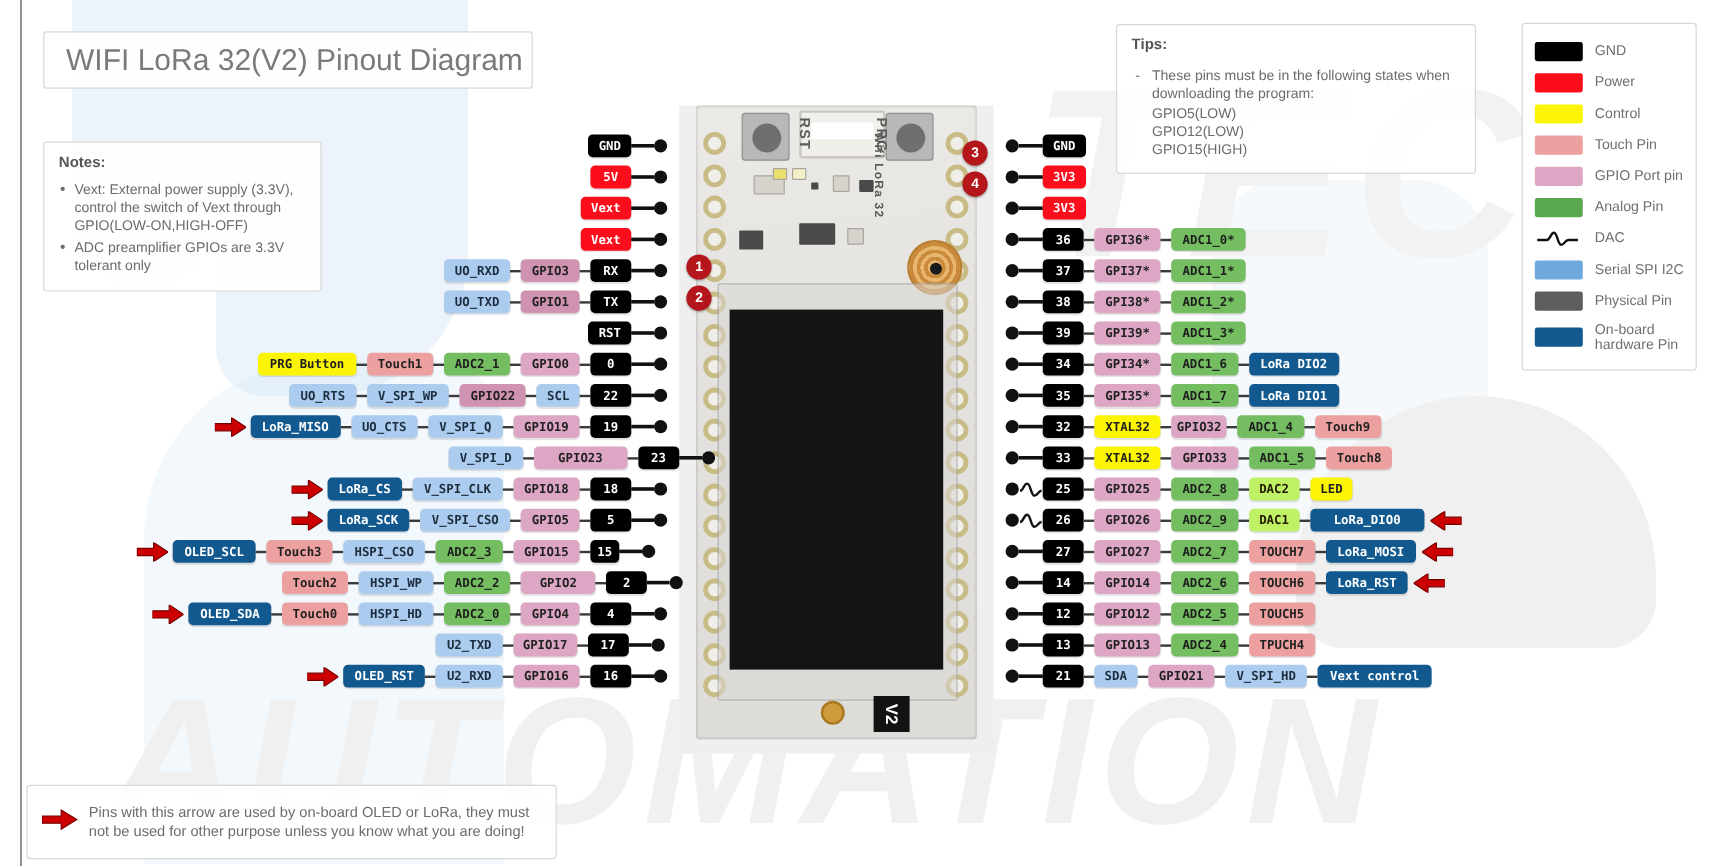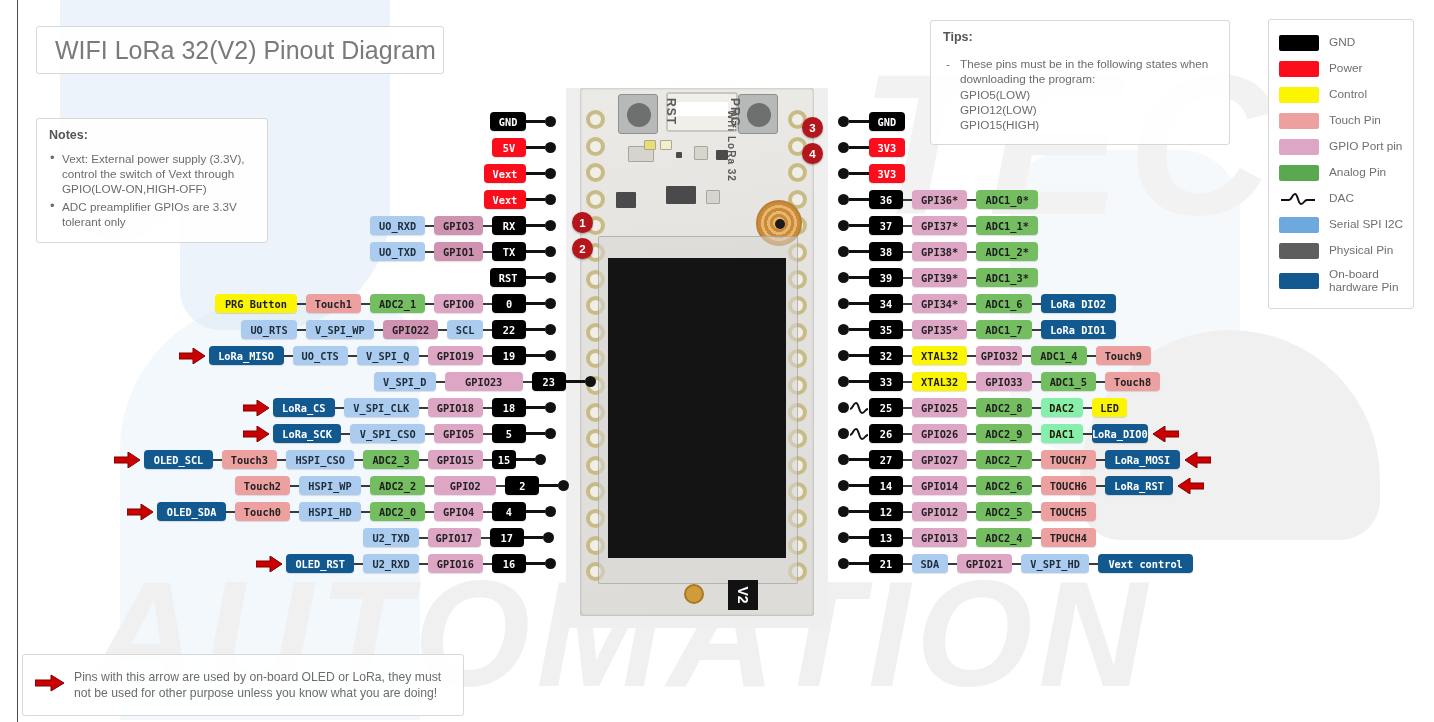--- a/index.html
+++ b/index.html
@@ -63,21 +63,21 @@
   
   .c-gnd   { background:#000000; color:#fff; }
   .c-pwr   { background:#fc0d1b; color:#fff; }
   .c-ctrl  { background:#fbf504; color:#1d1d1d; }
   .c-touch { background:#eda0a0; color:#222; }
   .c-gpio  { background:#dda6c4; color:#222; }
   .c-analog{ background:#74bd61; color:#1d1d1d; }
   .c-spi   { background:#abccee; color:#1d2d3d; }
   .c-phys  { background:#000000; color:#fff; }
   .c-board { background:#11598f; color:#fff; }
-  .c-dac   { background:#86efac; color:#241900; }
+  .c-dac   { background:#bef264; color:#241900; }
   .c-gpio2 { background:#cf93b1; color:#222; }
 
   
   .arrow { width:26px; height:16px; flex:0 0 26px; position:relative; }
   .arrow svg { display:block; }
 
   
   .dacsq { width:20px; height:14px; flex:0 0 20px; }
 
   
@@ -613,21 +613,21 @@
             <path d="M1 8 C4 8 4 2 7 2 C10 2 10 12 13 12 C16 12 16 8 19 8" fill="none" stroke="#111" stroke-width="2"></path>
           </svg></span>
         <span class="chip c-phys" style="width:34px">26</span>
         <span class="conn"></span>
         <span class="chip c-gpio" style="width:55.3px">GPIO26</span>
         <span class="conn"></span>
         <span class="chip c-analog" style="width:55.3px">ADC2_9</span>
         <span class="conn"></span>
         <span class="chip c-dac" style="width:42.2px">DAC1</span>
         <span class="conn"></span>
-        <span class="chip c-board" style="width:56px">LoRa_DIO0</span>
+        <span class="chip c-board" style="width:95px">LoRa_DIO0</span>
         <span style="width:5px;flex:0 0 5px"></span>
         <span class="arrow">
           <svg width="26" height="16" viewBox="0 0 26 16">
             <path d="M26 5 L12 5 L12 0 L0 8 L12 16 L12 11 L26 11 Z" fill="#cc0000" stroke="#7a0000" stroke-width="1"></path>
           </svg>
         </span>
       </div>
       <div class="row" style="left: 10px; top: 450px;">
         <span class="dot"></span>
         <span class="lead" style="width:20px"></span>

